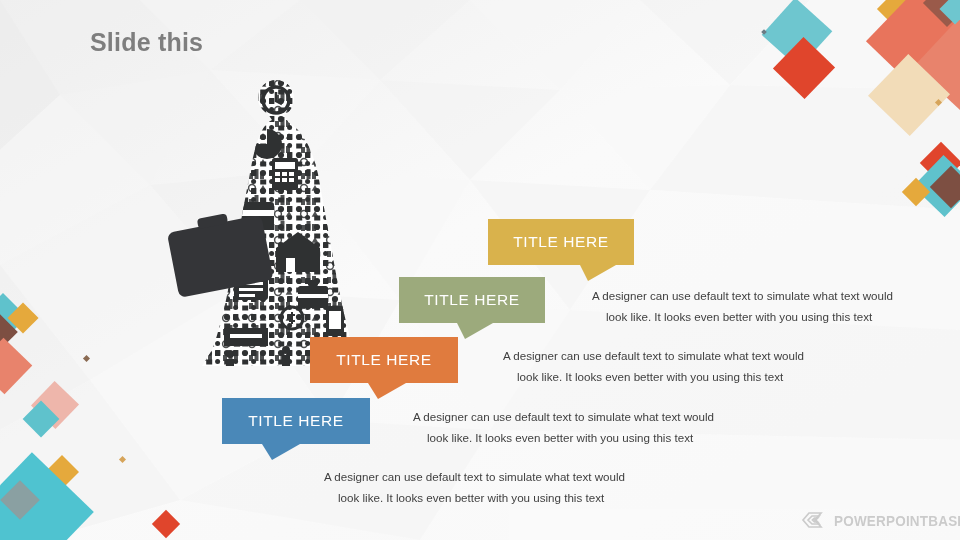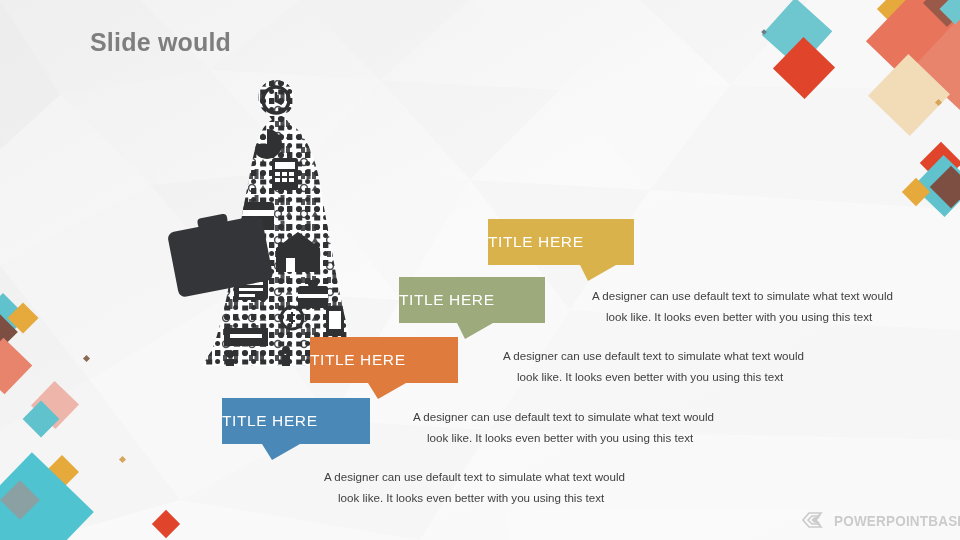--- a/index.html
+++ b/index.html
@@ -31,21 +31,21 @@
     color:#7e7e7e; letter-spacing:.2px;
   }
 
   
   #person { position:absolute; left:168px; top:78px; width:215px; height:290px; }
 
   
   .callout { position:absolute; }
   .callout .box {
     position:absolute; left:0; top:0;
-    display:flex; align-items:center; justify-content:flex-start;
+    display:flex; align-items:center; justify-content:center;
   }
   .callout .box span {
     color:#ffffff; font-size:15.5px; letter-spacing:.6px;
     white-space:nowrap;
   }
 
   
   .para {
     position:absolute;
     font-size:11.6px; line-height:21px;
@@ -135,21 +135,21 @@
     <div class="sq" style="left:50px; top:460px; width:24px; height:24px; background:#e5a93c; transform:rotate(45deg);"></div>
     <div class="sq" style="left:-10px; top:470px; width:86px; height:86px; background:#4fc3d0; transform:rotate(44deg);"></div>
     <div class="sq" style="left:6px; top:486px; width:28px; height:28px; background:#8aa0a2; transform:rotate(45deg);"></div>
     <div class="sq" style="left:156px; top:514px; width:20px; height:20px; background:#e0452c; transform:rotate(45deg);"></div>
     <div class="sq" style="left:84px; top:356px; width:5px; height:5px; background:#8a6a52; transform:rotate(45deg);"></div>
     <div class="sq" style="left:120px; top:457px; width:5px; height:5px; background:#d6a45a; transform:rotate(45deg);"></div>
     <div class="sq" style="left:762px; top:30px; width:4px; height:4px; background:#6a7b84; transform:rotate(45deg);"></div>
     <div class="sq" style="left:936px; top:100px; width:5px; height:5px; background:#d6a45a; transform:rotate(45deg);"></div>
   </div>
 
-  <div id="title">Slide would</div>
+  <div id="title">Slide this</div>
 
   <svg id="person" viewBox="0 0 215 290">
     <defs>
       <clipPath id="bodyClip">
 
         <path d="M108,2 C118,2 126,10 126,20 C126,28 122,34 116,37
                  L120,44 C134,52 144,70 150,96
                  L168,196 C176,238 182,262 188,276
                  L196,288 L34,288
                  L44,272 C52,252 60,216 66,180

